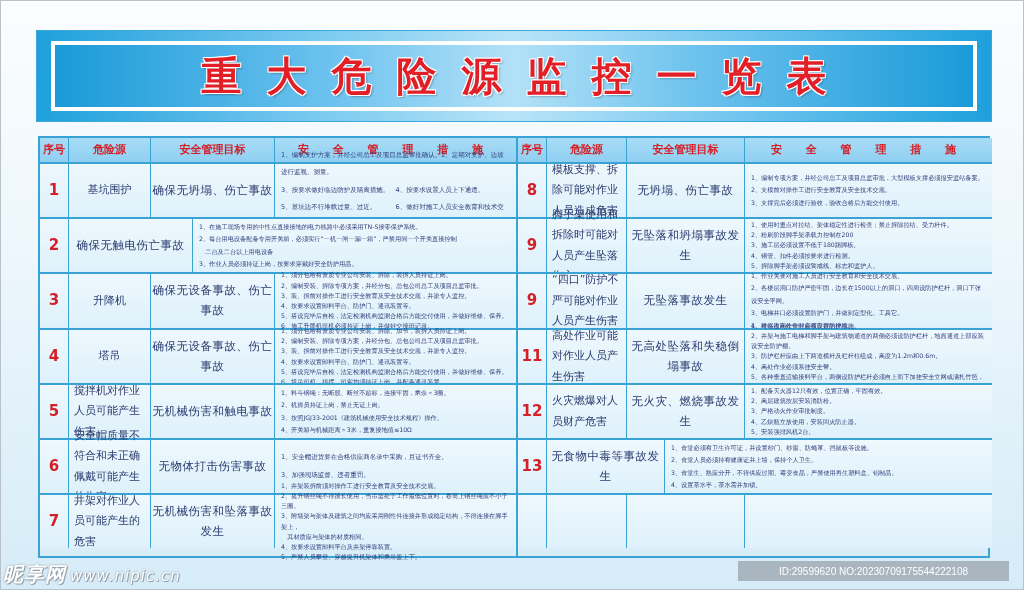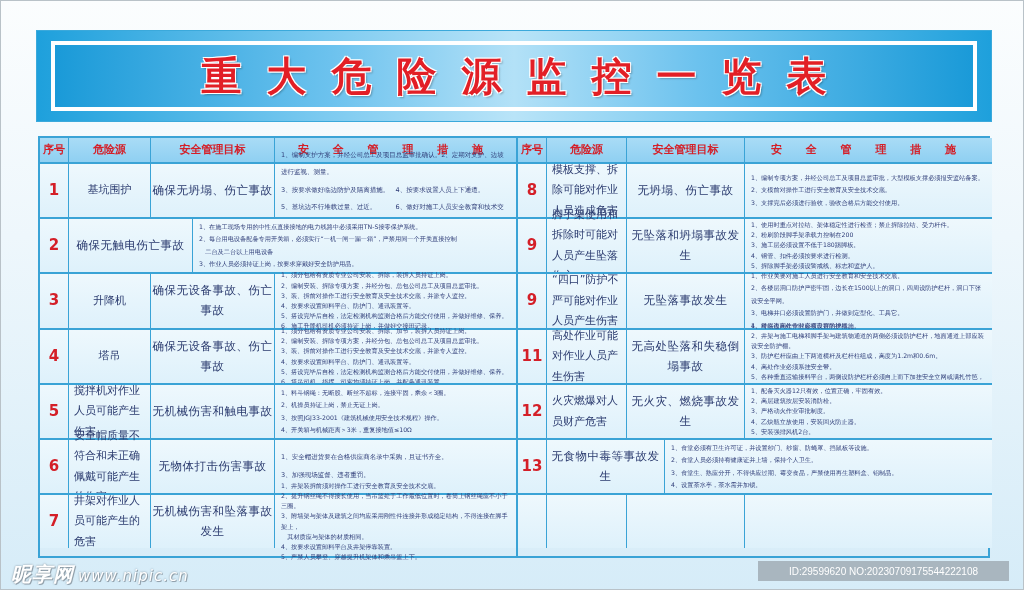--- a/index.html
+++ b/index.html
@@ -61,28 +61,28 @@
     .src-left { justify-content: flex-start; text-align: left; padding-left: 5px; }
     .goal-text { font-size: 11.5px; letter-spacing: 0.5px; }
     .measure-list { list-style: none; font-size: 6.2px; line-height: 1.65; color: #2f3d78; width: 100%; }
     .measure-list.loose { line-height: 2.7; font-size: 6.5px; }
     .measure-list.mid { line-height: 2.0; }
     .two-col { display: grid; grid-template-columns: 1fr 1fr; row-gap: 0; }
     .two-col li:first-child { grid-column: 1 / span 2; }
     .r1 { height: 55px; } .r2 { height: 55px; } .r3 { height: 56px; } .r4 { height: 55px; }
     .r5 { height: 55px; } .r6 { height: 55px; } .r7 { height: 55px; }
     .watermark-left {
-      position: absolute; left: 10px; top: 560px;
+      position: absolute; left: 2px; top: 560px;
       font-size: 20px; font-style: italic; font-weight: bold; color: #ffffff;
       text-shadow: 0 0 2px #7a8a96, 1px 1px 0 #9aa8b2;
       letter-spacing: 1px;
     }
     .watermark-left .url { font-size: 15px; font-weight: normal; margin-left: 4px; }
     .watermark-right {
-      position: absolute; right: 14px; top: 560px; height: 20px; width: 251px;
+      position: absolute; right: 14px; top: 560px; height: 20px; width: 271px;
       background: #a9b6bf; color: #ffffff; font-size: 10px;
       display: flex; align-items: center; justify-content: center;
       font-family: "Liberation Sans", sans-serif;
     }
   </style>
 </head>
 <body>
 
 <div class="title-band">
   <div class="title-inner">

